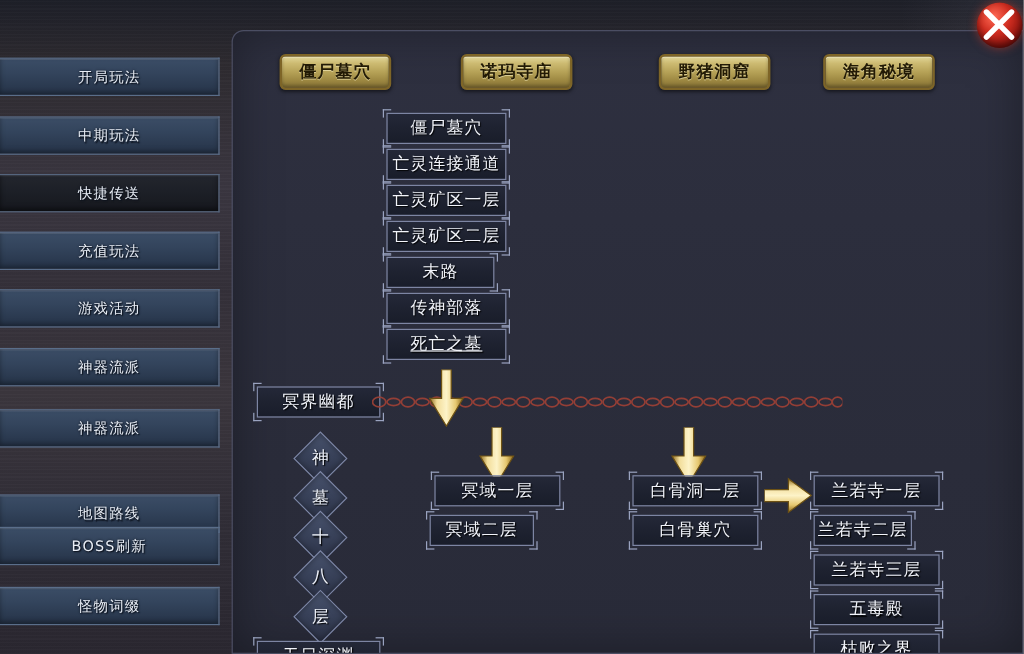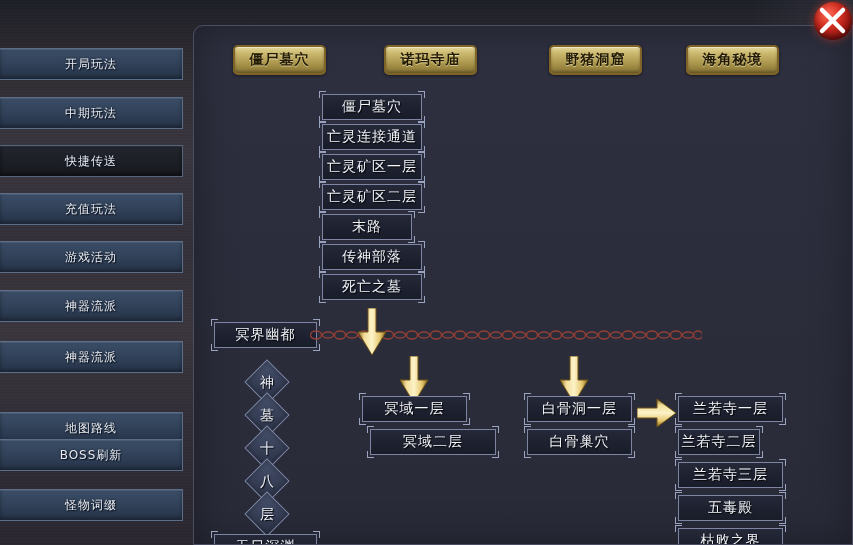--- a/index.html
+++ b/index.html
@@ -314,21 +314,21 @@
       <div class="node" style="left:128px; top:188px; width:90px;">
         <span class="nc-tr"></span>
           <span class="nc-bl"></span>
         <span>末路</span>
       </div>
       <div class="node" style="left:128px; top:218px; width:100px;">
         <span class="nc-tr"></span>
           <span class="nc-bl"></span>
         <span>传神部落</span>
       </div>
-      <div class="node" style="left:128px; top:248px; width:100px;">
+      <div class="node" style="left:128px; top:248px; width:100px;text-decoration:underline;">
         <span class="nc-tr"></span>
           <span class="nc-bl"></span>
         <span>死亡之墓</span>
       </div>
 
       <div class="node" style="left:20px; top:296px; width:103px;">
         <span class="nc-tr"></span>
           <span class="nc-bl"></span>
         <span>冥界幽都</span>
       </div>
@@ -436,21 +436,21 @@
           </linearGradient>
         </defs>
         <path d="M0,11 L20,11 L20,2 L39,16 L20,30 L20,21 L0,21 Z" fill="url(#agrad2)" stroke="#6e5214" stroke-width="1"></path>
       </svg>
 
       <div class="node" style="left:168px; top:370px; width:105px;">
         <span class="nc-tr"></span>
           <span class="nc-bl"></span>
         <span>冥域一层</span>
       </div>
-      <div class="node" style="left:176px; top:403px; width:126px;">
+      <div class="node" style="left:164px; top:403px; width:87px;">
         <span class="nc-tr"></span>
           <span class="nc-bl"></span>
         <span>冥域二层</span>
       </div>
 
       <div class="node" style="left:333px; top:370px; width:105px;">
         <span class="nc-tr"></span>
           <span class="nc-bl"></span>
         <span>白骨洞一层</span>
       </div>

